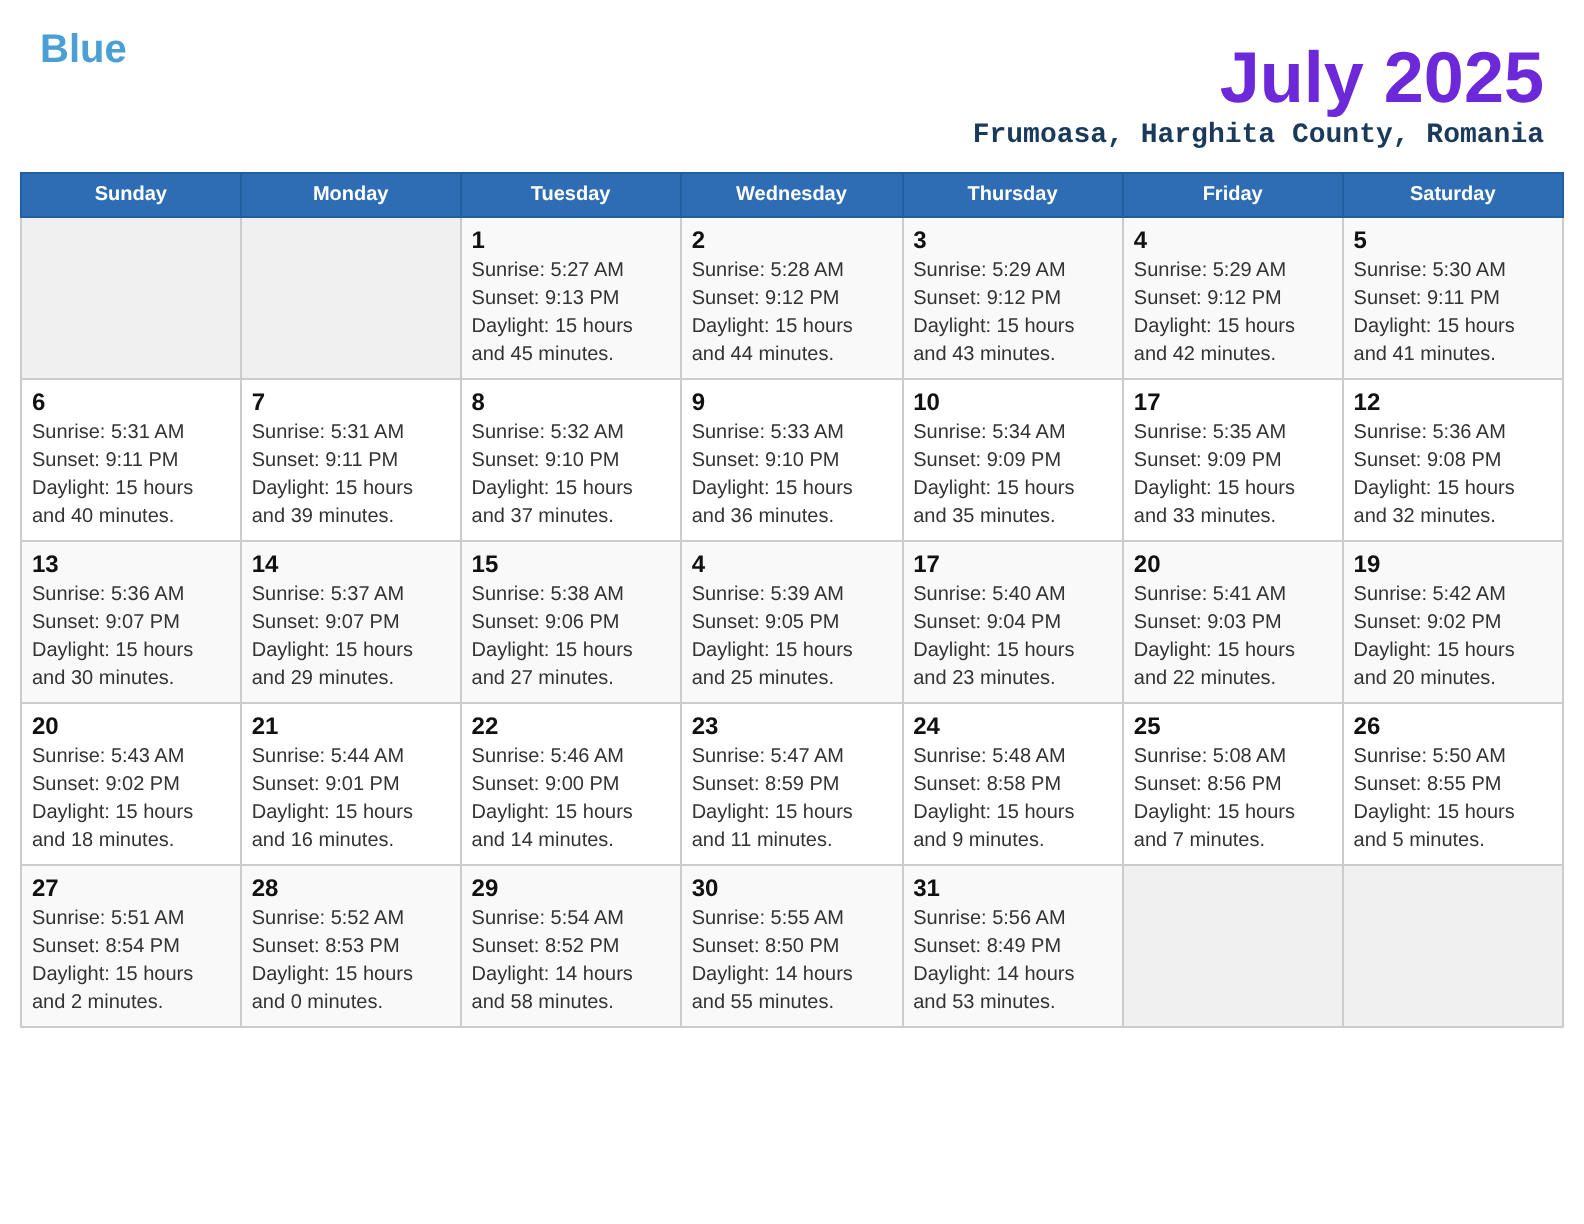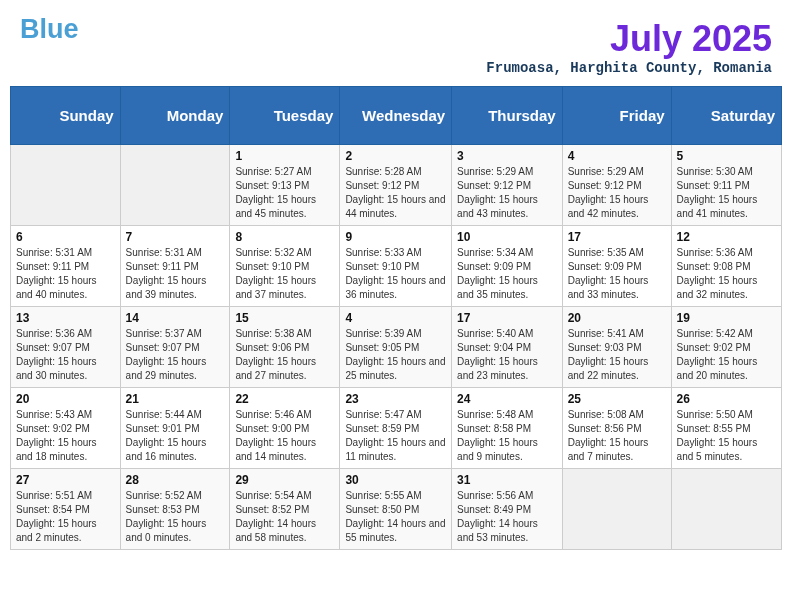--- a/index.html
+++ b/index.html
@@ -32,23 +32,23 @@
     }
     .calendar {
       width: 100%;
       border-collapse: collapse;
       border: 1px solid #ccc;
       margin-top: 6px;
     }
     .calendar th {
       background-color: #2e6db4;
       color: #fff;
-      text-align: right;
-      padding: 20px 6px;
-      font-size: 15px;
+      text-align: center;
+      padding: 5px 6px;
+      font-size: 10px;
       border: 1px solid #2060a0;
     }
     .calendar td {
       vertical-align: top;
       border: 1px solid #ccc;
       padding: 4px 5px;
       width: 113px;
       min-height: 80px;
       font-size: 10.5px;
       color: #333;
@@ -79,21 +79,21 @@
       display: flex;
       align-items: center;
     }
   </style>
 </head>
 <body>
 
 <div class="header">
   <div class="logo-container">
     <div>
-      <div style="font-size:27px;font-weight:bold;color:#4a9fd4;margin-top:-4px;">Blue</div>
+      <div style="font-size:20px;font-weight:bold;color:#4a9fd4;margin-top:-4px;">Blue</div>
     </div>
   </div>
   <div class="title-section">
     <div class="main-title">July 2025</div>
     <div class="subtitle">Frumoasa, Harghita County, Romania</div>
   </div>
 </div>
 
 <table class="calendar">
   <thead>

